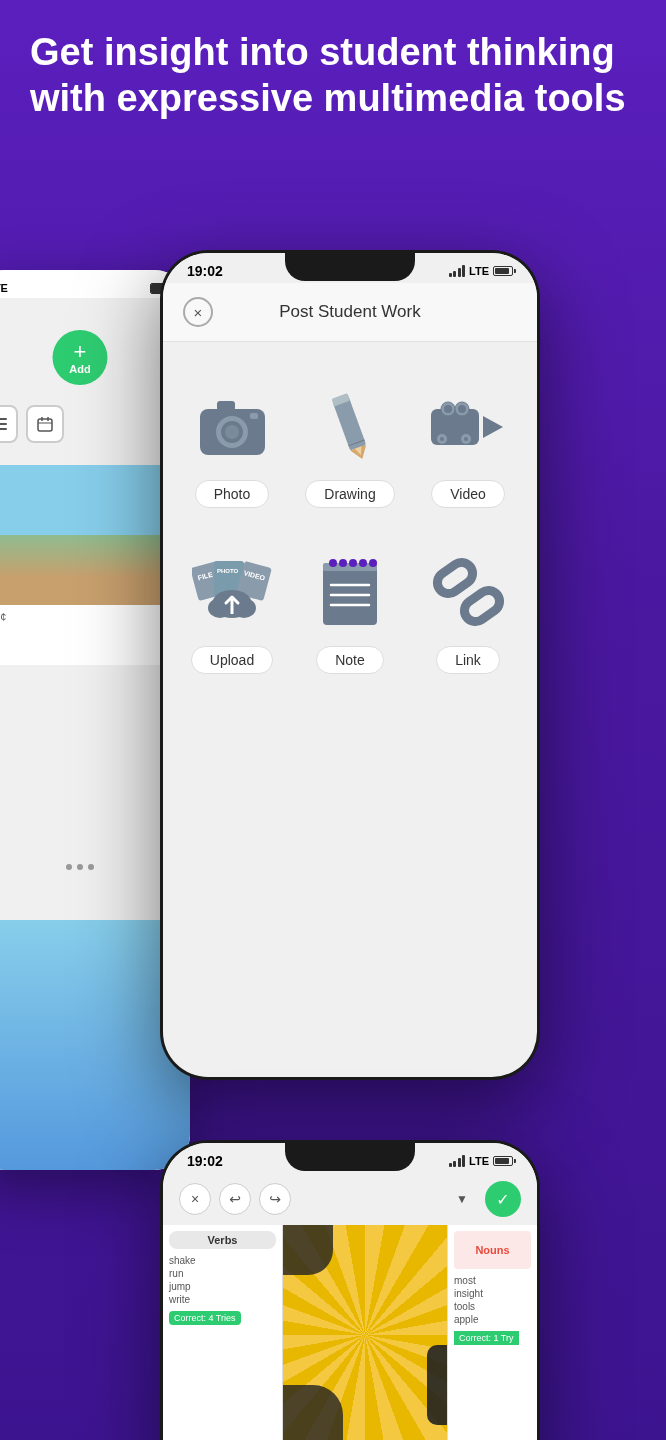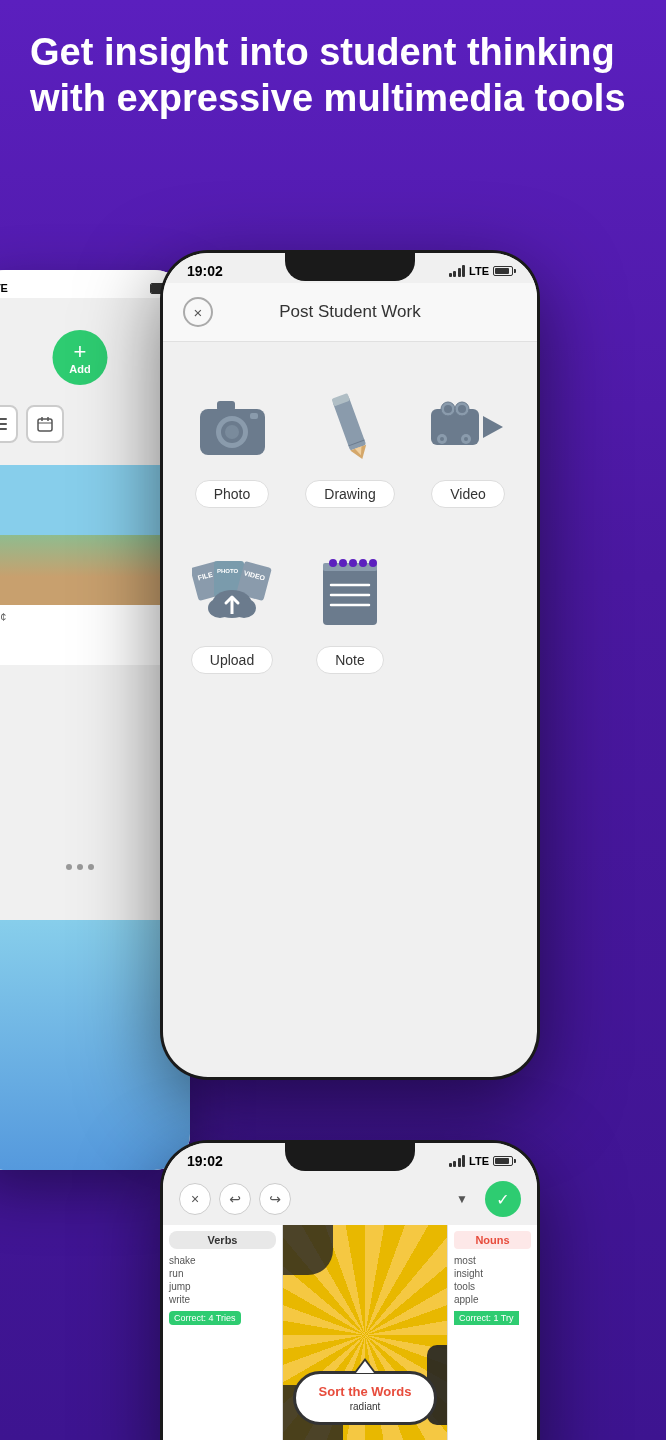--- a/index.html
+++ b/index.html
@@ -498,21 +498,21 @@
       border-left: 1px solid #ddd;
       padding: 6px;
       flex-shrink: 0;
     }
     .nouns-title {
       text-align: center;
       font-size: 11px;
       font-weight: 700;
       color: #e74c3c;
       background: #fde8e8;
-      padding: 3px;
+      padding: 13px;
       border-radius: 4px;
       margin-bottom: 6px;
     }
     .noun-word {
       font-size: 10px;
       color: #555;
       margin-bottom: 2px;
     }
     .correct-badge-nouns {
       background: #2ecc71;
@@ -698,20 +698,31 @@
             <circle cx="58" cy="8" r="4" fill="#5b1fbe"></circle>
 
             <line x1="16" y1="30" x2="54" y2="30" stroke="white" stroke-width="2.5" stroke-linecap="round"></line>
             <line x1="16" y1="40" x2="54" y2="40" stroke="white" stroke-width="2.5" stroke-linecap="round"></line>
             <line x1="16" y1="50" x2="54" y2="50" stroke="white" stroke-width="2.5" stroke-linecap="round"></line>
           </svg>
         </div>
         <div class="option-label">Note</div>
       </div>
 
+      <div class="option-item">
+        <div class="option-icon">
+          <svg width="75" height="70" viewBox="0 0 75 70">
+
+            <rect x="5" y="10" width="38" height="22" rx="11" fill="none" stroke="#6b7b8d" stroke-width="9" transform="rotate(-35 24 21)"></rect>
+
+            <rect x="32" y="38" width="38" height="22" rx="11" fill="none" stroke="#6b7b8d" stroke-width="9" transform="rotate(-35 51 49)"></rect>
+          </svg>
+        </div>
+        <div class="option-label">Link</div>
+      </div>
 
     </div>
   </div>
 </div>
 
 <div class="phone-bottom">
   <div class="phone-bottom-screen">
     <div class="bottom-notch"></div>
     <div class="bottom-status-bar">
       <span style="font-size:14px;font-weight:700;">19:02</span>
@@ -748,25 +759,20 @@
         <div class="verb-word">write</div>
         <div class="correct-badge">Correct: 4 Tries</div>
       </div>
 
       <div class="comic-area">
         <div class="sunburst"></div>
 
         <div style="position:absolute;top:0;left:0;width:50px;height:50px;background:#222;border-radius:0 0 50% 0;opacity:0.8;"></div>
         <div style="position:absolute;bottom:0;left:0;width:60px;height:60px;background:#222;border-radius:0 50% 0 0;opacity:0.8;"></div>
         <div style="position:absolute;bottom:20px;right:0;width:20px;height:80px;background:#222;border-radius:10px 0 0 10px;opacity:0.9;"></div>
-        <div class="speech-bubble">
-          <div class="speech-bubble-tail"></div>
-          <div class="sort-words-title">Sort the Words</div>
-          <div class="sort-words-sub">radiant</div>
-        </div>
       </div>
 
       <div class="nouns-panel">
         <div class="nouns-title">Nouns</div>
         <div class="noun-word">most</div>
         <div class="noun-word">insight</div>
         <div class="noun-word">tools</div>
         <div class="noun-word">apple</div>
         <div class="correct-badge-nouns">Correct: 1 Try</div>
       </div>

